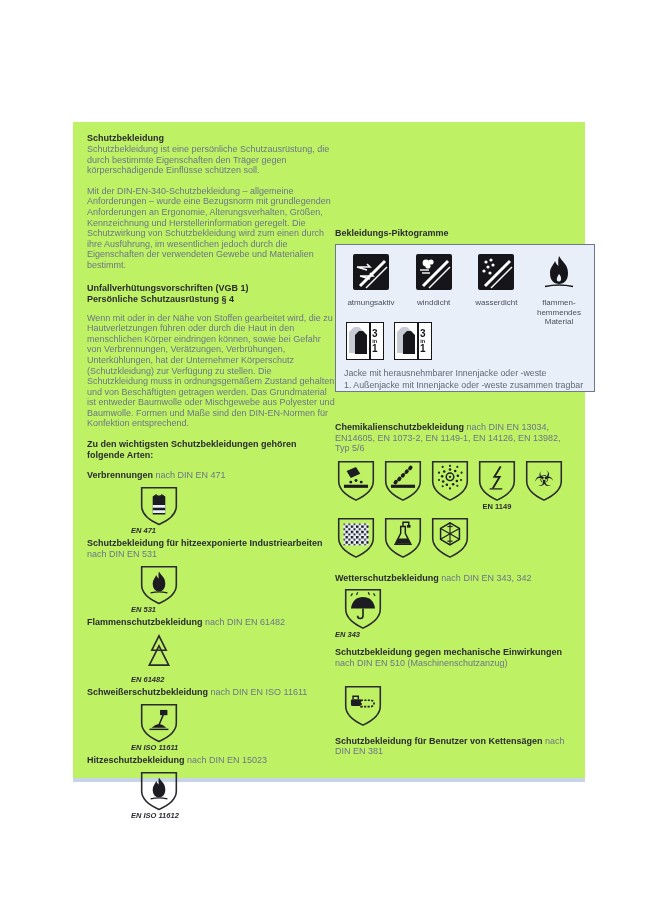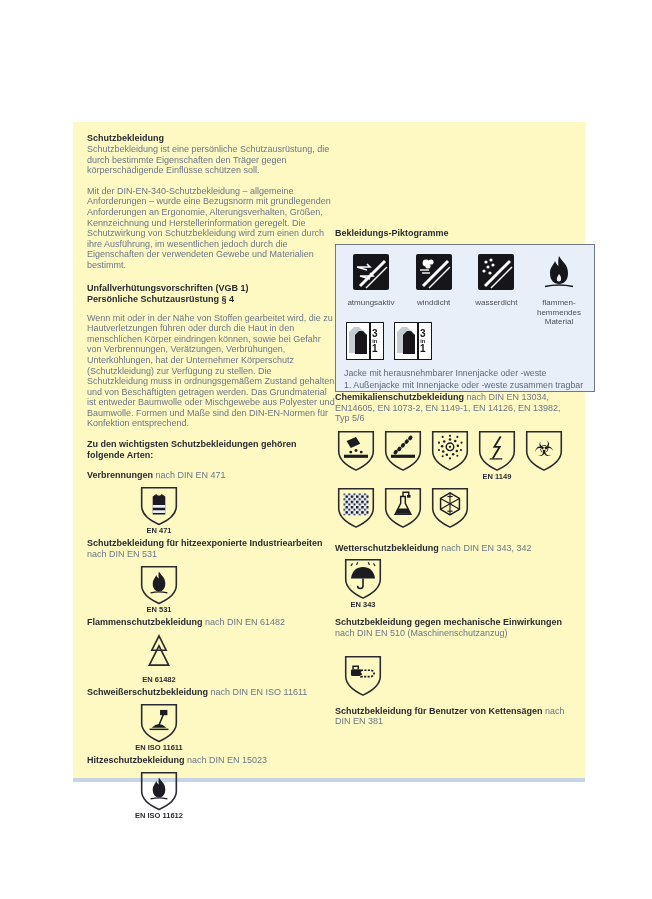--- a/index.html
+++ b/index.html
@@ -3,31 +3,31 @@
 <meta charset="utf-8">
 <style>
   html,body{margin:0;padding:0;}
   body{
     width:652px;height:899px;background:#ffffff;position:relative;
     font-family:"Liberation Sans","DejaVu Sans",sans-serif;
     -webkit-font-smoothing:antialiased;
   }
   .panel{
     position:absolute;left:73px;top:122px;width:512px;height:656px;
-    background:#fef9c3;border-bottom:4px solid #c7d4e8;
+    background:#bef264;border-bottom:4px solid #c7d4e8;
   }
   .col-left{position:absolute;left:14px;top:11px;width:248px;}
   .col-right{position:absolute;left:262px;top:106px;width:238px;}
   .h{font-weight:bold;color:#2b2b33;font-size:9px;line-height:11px;margin:0;}
   .p{color:#6b7688;font-size:9px;line-height:10.6px;margin:0 0 10px 0;}
   .b{font-weight:bold;color:#2b2b33;}
   .item-head{font-size:9px;line-height:11px;color:#6b7688;margin:0;}
   .item-head .rest{color:#6b7688;font-weight:normal;}
   .block{display:block;}
-  .shield-wrap{width:56px;text-align:center;margin:3px 0 3px 44px;}
+  .shield-wrap{width:56px;margin:3px 0 3px 44px;font-style:italic;}
   .shield-wrap.flush{margin-left:0;}
   .cap{font-size:7.5px;font-weight:bold;color:#2b2b33;line-height:9px;margin-top:0px;}
   .sh{display:block;margin:0 auto;}
   
   .pbox{
     margin-top:5px;background:#e9eff8;border:1px solid #6f7886;
     width:260px;height:148px;padding:9px 8px 0 8px;box-sizing:border-box;overflow:hidden;
   }
   .prow{display:flex;justify-content:space-between;align-items:flex-start;height:68px;}
   .pcell{width:54px;text-align:center;}
@@ -196,21 +196,21 @@
             <span class="n">1</span>
           </div>
         </div>
       </div>
 
       <div class="note">Jacke mit herausnehmbarer Innenjacke oder -weste</div>
       <div class="note">1. Außenjacke mit Innenjacke oder -weste zusammen tragbar</div>
 
     </div>
 
-    <p class="chem-head" style=""><span class="b">Chemikalienschutzbekleidung</span><span> nach DIN EN 13034, EN14605, EN 1073-2, EN 1149-1, EN 14126, EN 13982, Typ 5/6</span></p>
+    <p class="chem-head" style="margin-top:30px"><span class="b">Chemikalienschutzbekleidung</span><span> nach DIN EN 13034, EN14605, EN 1073-2, EN 1149-1, EN 14126, EN 13982, Typ 5/6</span></p>
 
     <div class="srow">
       <div class="scell">
         <svg class="sh" width="42" height="44" viewBox="0 0 40 42">
           <path d="M3.5 3.5 H36.5 V22 C36.5 31.5 27 37 20 40.2 C13 37 3.5 31.5 3.5 22 Z" fill="none" stroke="#2a2a30" stroke-width="1.5"></path>
           <path d="M11 12.5 L20 8.5 L24 15 L15 19 Z" fill="#1c1c22"></path>
           <circle cx="15" cy="23" r="1.4" fill="#1c1c22"></circle>
             <circle cx="20" cy="21.5" r="1.4" fill="#1c1c22"></circle>
             <circle cx="25" cy="23" r="1.4" fill="#1c1c22"></circle>
           <rect x="8.5" y="25.5" width="23" height="3" fill="#1c1c22"></rect>

